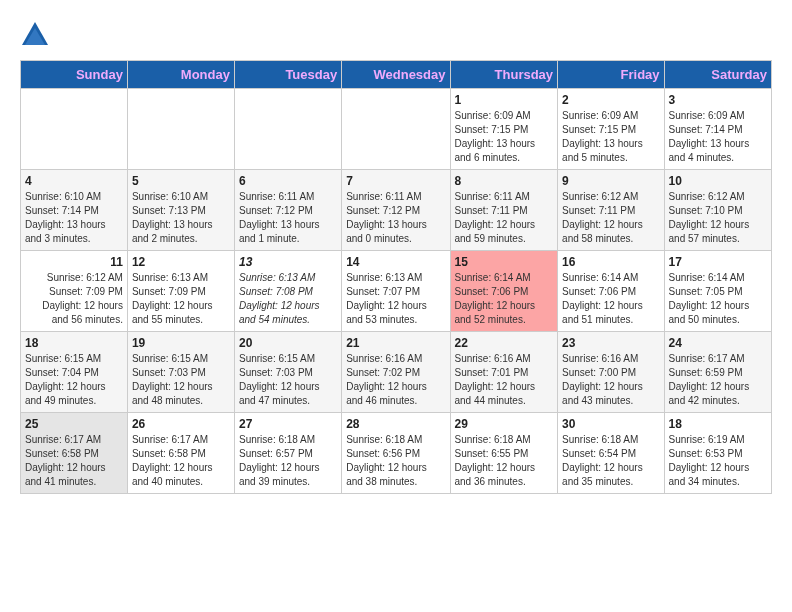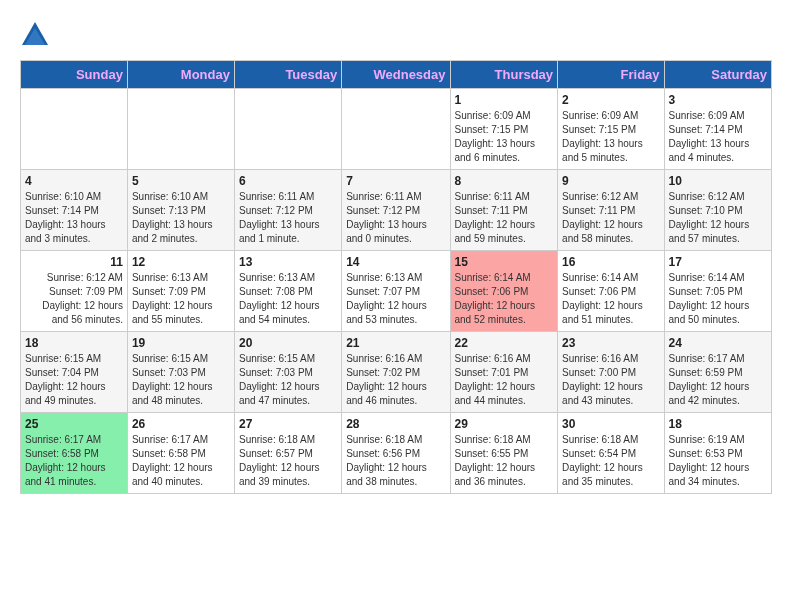--- a/index.html
+++ b/index.html
@@ -218,21 +218,21 @@
 Daylight: 12 hours
 and 56 minutes.</div>
         </td>
         <td style="background: rgb(255, 255, 255);">
           <span class="day-number">12</span>
           <div class="day-info">Sunrise: 6:13 AM
 Sunset: 7:09 PM
 Daylight: 12 hours
 and 55 minutes.</div>
         </td>
-        <td style="background: rgb(255, 255, 255);">
+        <td style="background: rgb(255, 255, 255); font-style: italic;">
           <span class="day-number">13</span>
           <div class="day-info">Sunrise: 6:13 AM
 Sunset: 7:08 PM
 Daylight: 12 hours
 and 54 minutes.</div>
         </td>
         <td style="background: rgb(255, 255, 255);">
           <span class="day-number">14</span>
           <div class="day-info">Sunrise: 6:13 AM
 Sunset: 7:07 PM
@@ -306,21 +306,21 @@
         </td>
         <td style="background: rgb(245, 245, 245);">
           <span class="day-number">24</span>
           <div class="day-info">Sunrise: 6:17 AM
 Sunset: 6:59 PM
 Daylight: 12 hours
 and 42 minutes.</div>
         </td>
       </tr>
       <tr>
-        <td style="background: #86efac; margin-top: 36px;">
+        <td style="background: #e5e5e5; margin-top: 36px;">
           <span class="day-number">25</span>
           <div class="day-info">Sunrise: 6:17 AM
 Sunset: 6:58 PM
 Daylight: 12 hours
 and 41 minutes.</div>
         </td>
         <td style="background: rgb(255, 255, 255);">
           <span class="day-number">26</span>
           <div class="day-info">Sunrise: 6:17 AM
 Sunset: 6:58 PM

